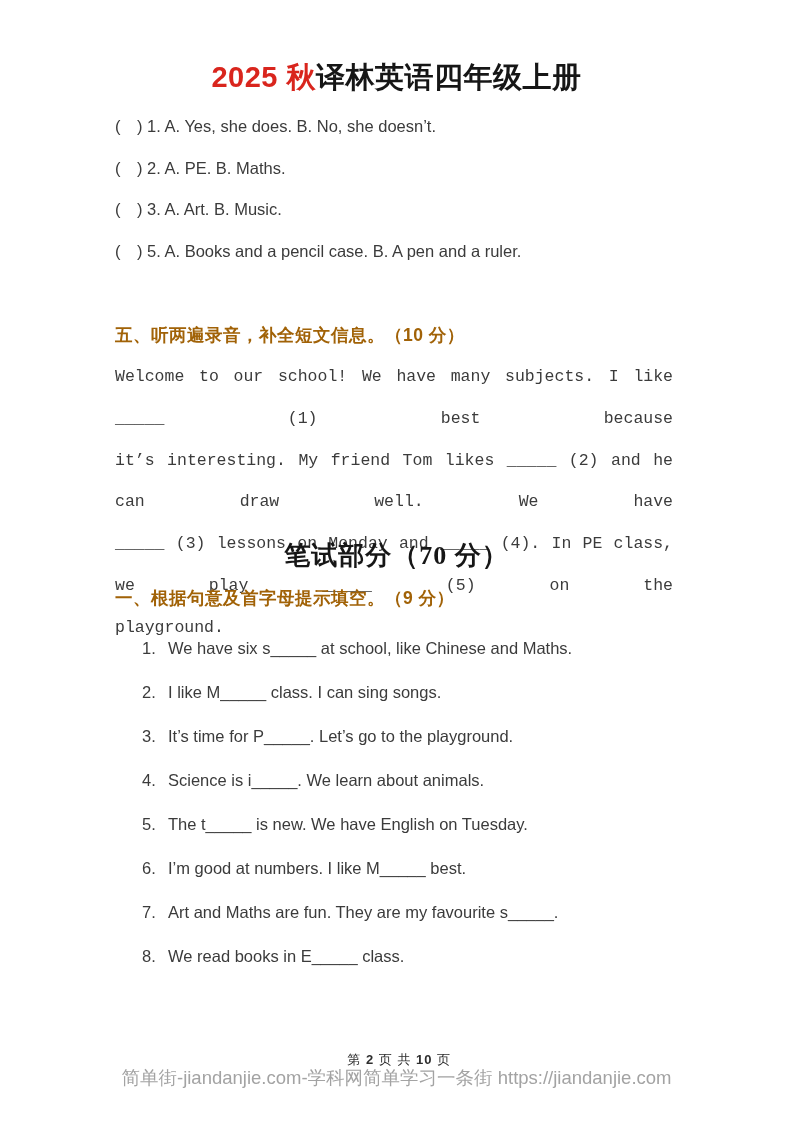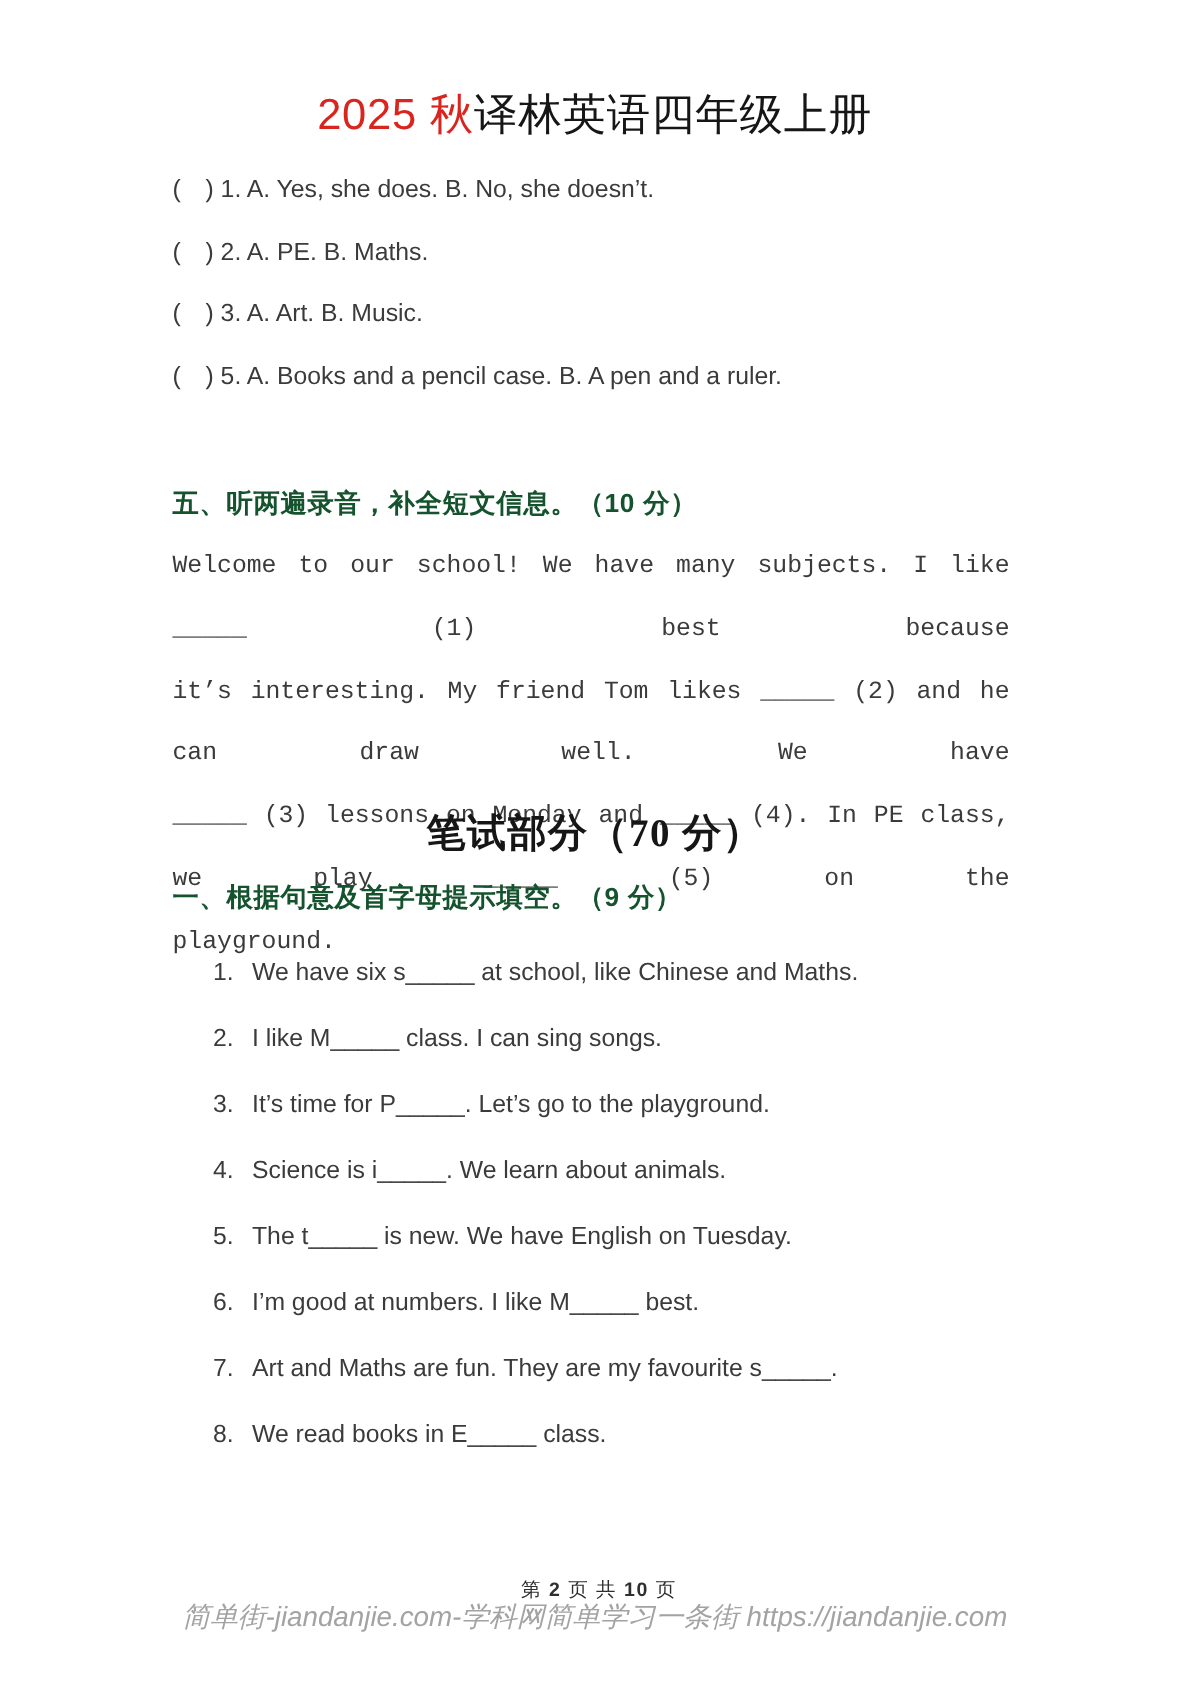--- a/index.html
+++ b/index.html
@@ -7,33 +7,33 @@
     position:relative;
     width:793px;height:1122px;
     background:#ffffff;
     font-family:"Liberation Sans","DejaVu Sans",sans-serif;
     color:#3b3b3b;
     overflow:hidden;
   }
   .title{
     position:absolute;top:57px;left:0;width:793px;
     margin:0;text-align:center;
-    font-size:29px;line-height:40px;font-weight:400;
+    font-size:29px;line-height:40px;font-weight:700;
     letter-spacing:0.5px;
   }
   .t-red{color:#d9251d;}
   .t-black{color:#161616;}
   .listening{
     position:absolute;top:106px;left:115px;width:570px;
     font-size:16.5px;
   }
   .l-item{line-height:41.6px;white-space:pre;}
   .sec-head{
     position:absolute;left:115px;width:600px;
-    font-size:17.5px;font-weight:700;color:#14532d;
+    font-size:17.5px;font-weight:700;color:#a16207;
     line-height:20px;letter-spacing:0.5px;
   }
   .s5{top:325px;}
   .s1{top:588px;}
   .passage{
     position:absolute;top:356px;left:115px;width:558px;
     font-size:16.5px;
   }
   .p-line{line-height:41.8px;font-family:Liberation Mono, monospace;}
   .p-line.just{text-align:justify;text-align-last:justify;}
@@ -55,21 +55,20 @@
   .footer-page{
     position:absolute;top:1036px;left:0;width:780px;
     text-align:center;font-size:13px;line-height:16px;
     color:#2e2e2e;white-space:pre;letter-spacing:1px;
   }
   .footer-page .bold{font-weight:700;}
   .footer-site{
     position:absolute;top:1066px;left:0;width:793px;
     text-align:center;font-size:18.5px;line-height:24px;
     color:#a3a3a3;
-    font-style:italic;
   }
 </style>
 </head>
 <body>
 
 <div class="page">
 
   <h1 class="title">
     <span class="t-red">2025 秋</span><span class="t-black">译林英语四年级上册</span>
   </h1>

